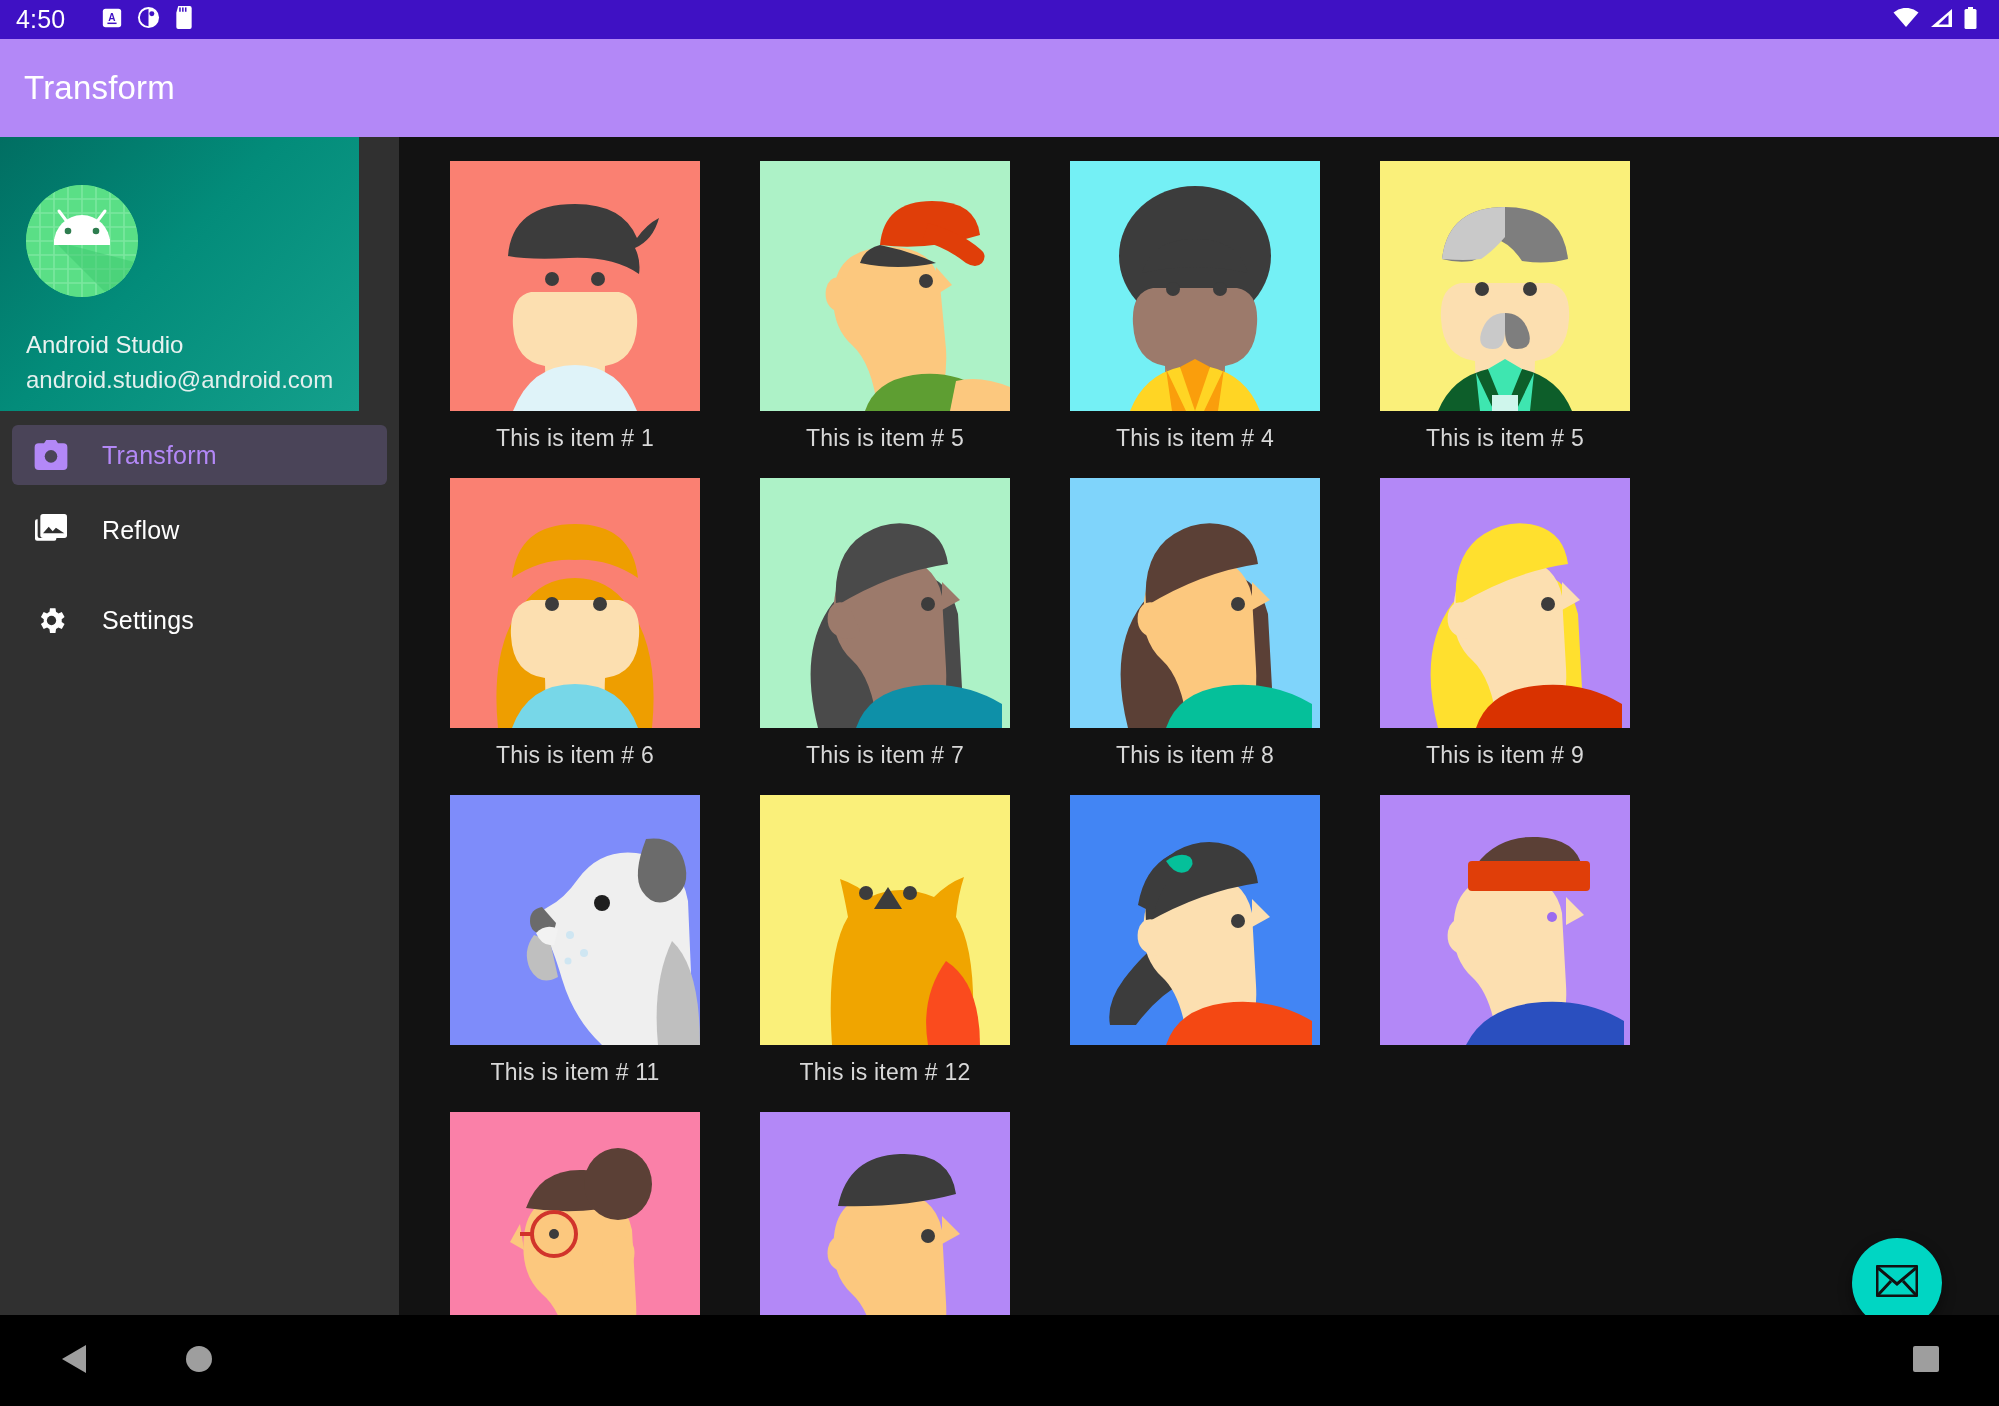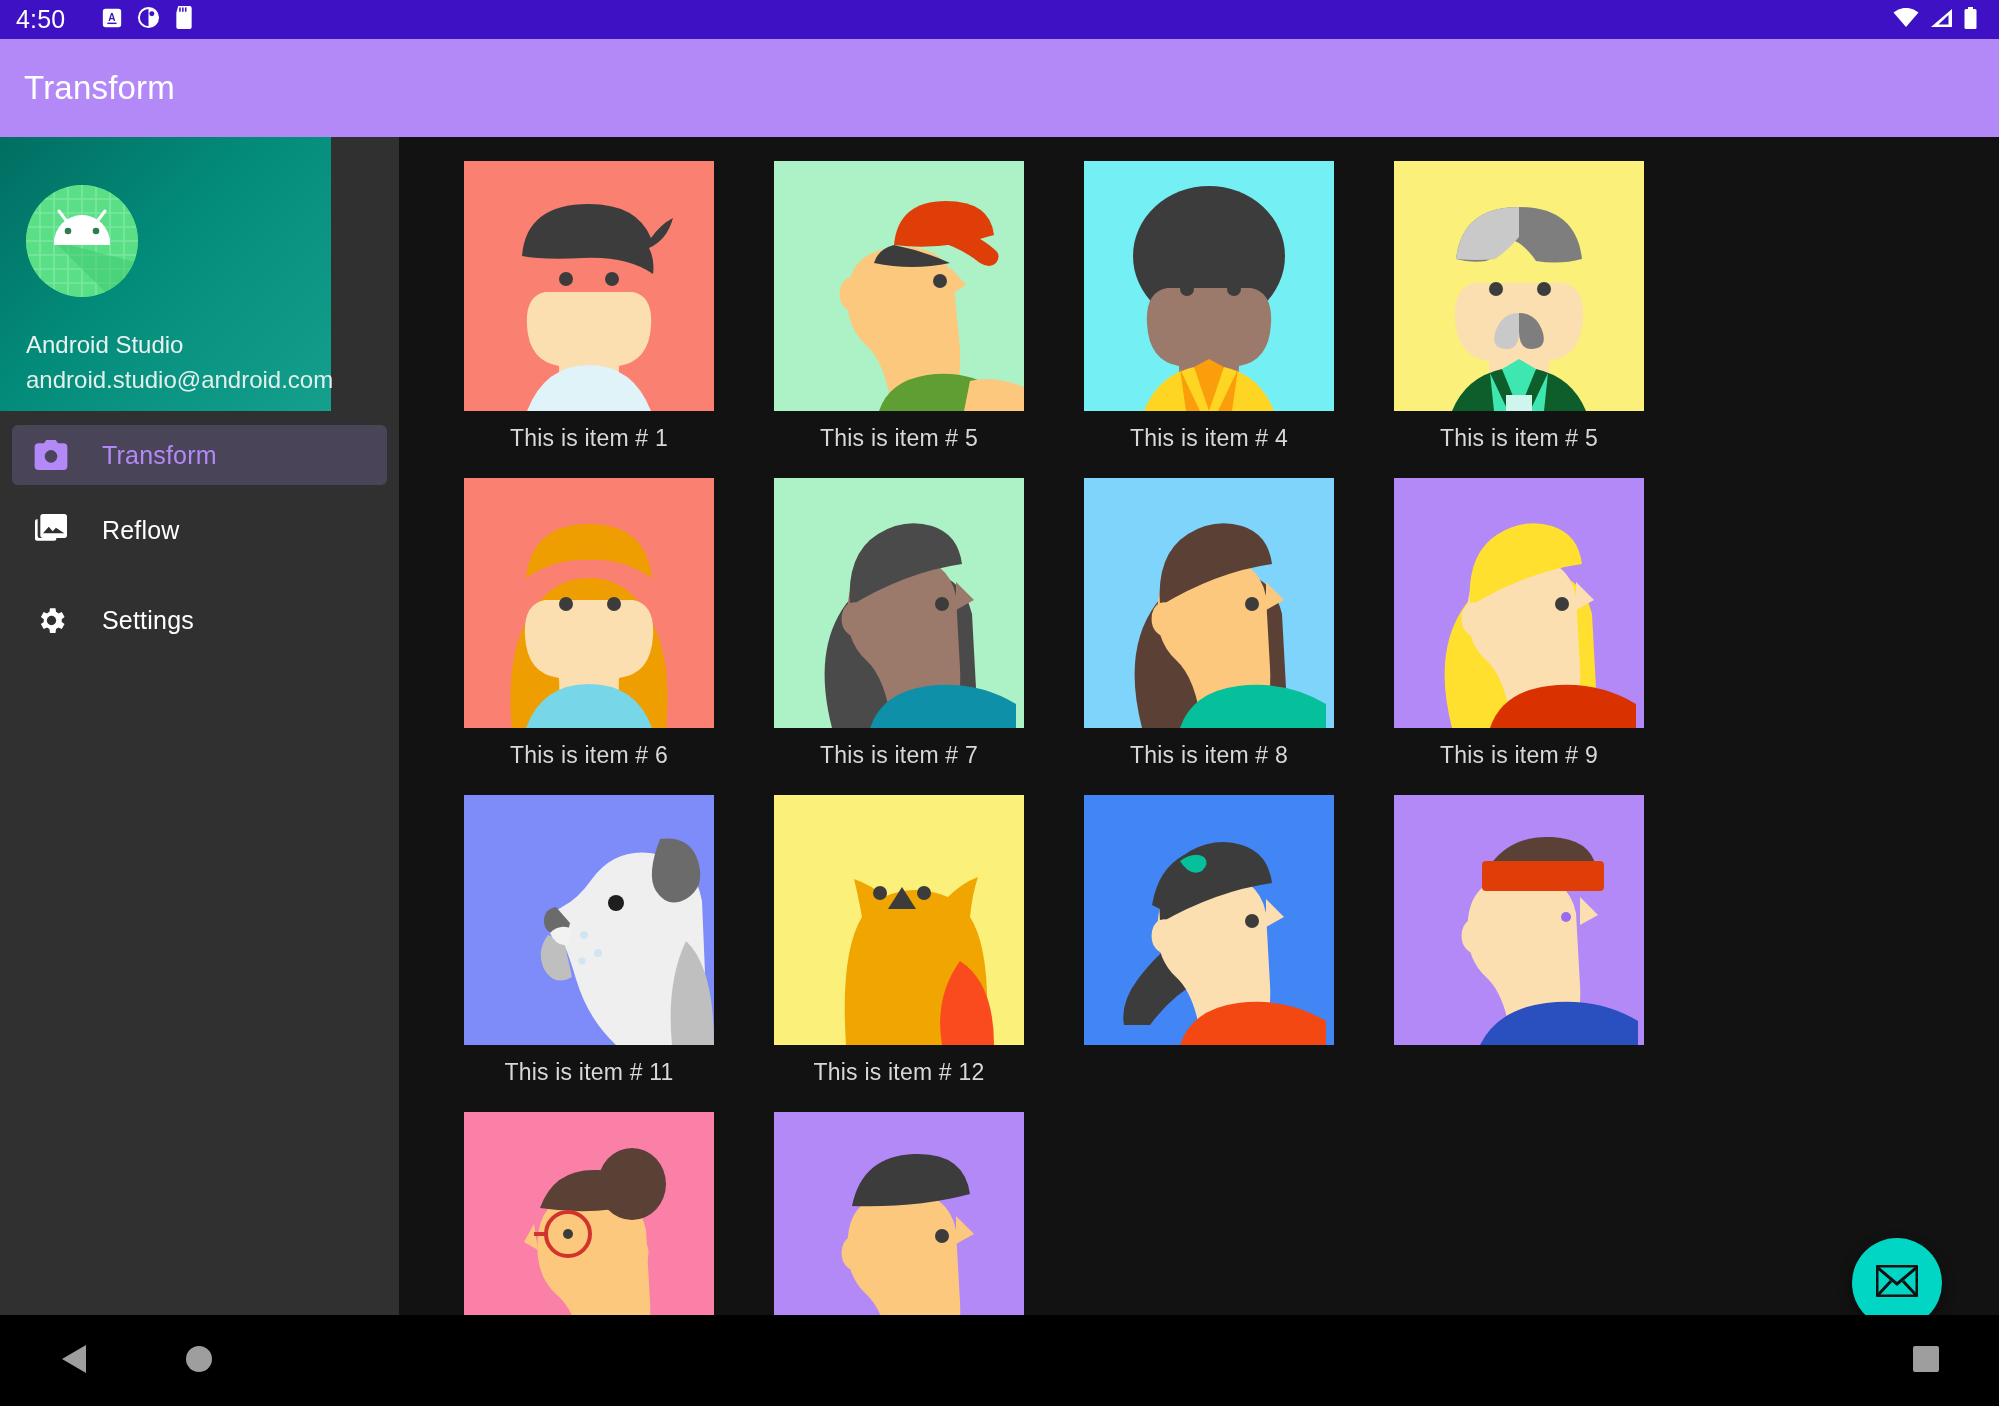--- a/index.html
+++ b/index.html
@@ -18,40 +18,40 @@
   .sb-ico{ display:block; }
 
   
   .appbar{ position:absolute; top:39px; left:0; width:1999px; height:98px;
     background:#B388F7; display:flex; align-items:center; padding-left:24px; }
   .appbar-title{ color:#ffffff; font-size:33px; font-weight:400; letter-spacing:.2px; }
 
   
   .drawer{ position:absolute; top:137px; left:0; width:399px; height:1178px;
     background:#303030; overflow:hidden; }
-  .drawer-header{ height:274px; width:331px; position:relative;
+  .drawer-header{ height:274px; width:359px; position:relative;
     background:linear-gradient(135deg,#016E62 0%,#038C7A 45%,#14A08C 100%);
     padding:48px 0 0 26px; }
   .avatar{ width:112px; height:112px; border-radius:50%; overflow:hidden; position:relative;
     background:#5ADF86; }
   .avatar svg{ display:block; }
   .drawer-name{ margin-top:34px; color:#E9F2F0; font-size:24px; }
   .drawer-mail{ margin-top:7px; color:#E3EFED; font-size:24px; }
 
   .nav{ padding-top:14px; }
   .nav-item{ display:flex; align-items:center; height:60px; margin:0 12px;
     border-radius:6px; padding-left:18px; gap:30px; }
   .nav-item.selected{ background:#4A4458; }
   .nav-gap{ height:15px; }
   .nav-icon{ width:42px; display:flex; justify-content:center; align-items:center; }
   .nav-label{ font-size:25px; color:#FFFFFF; letter-spacing:.2px; }
   .nav-item.selected .nav-label{ color:#B388F7; }
 
   
-  .content{ position:absolute; top:137px; left:418px; width:1272px; height:1178px;
+  .content{ position:absolute; top:137px; left:404px; width:1272px; height:1178px;
     background:#121212; overflow:hidden; }
   .grid{ display:grid; grid-template-columns:repeat(4,1fr); column-gap:0; row-gap:0;
     padding:24px 16px 0 16px; }
   .cell{ display:flex; flex-direction:column; align-items:center; }
   .thumb{ width:250px; height:250px; display:block; }
   .caption{ color:#D8D8D8; font-size:23px; margin-top:14px; margin-bottom:26px;
     letter-spacing:.2px; }
 
   
   .fab{ position:absolute; right:57px; bottom:78px; width:90px; height:90px;

